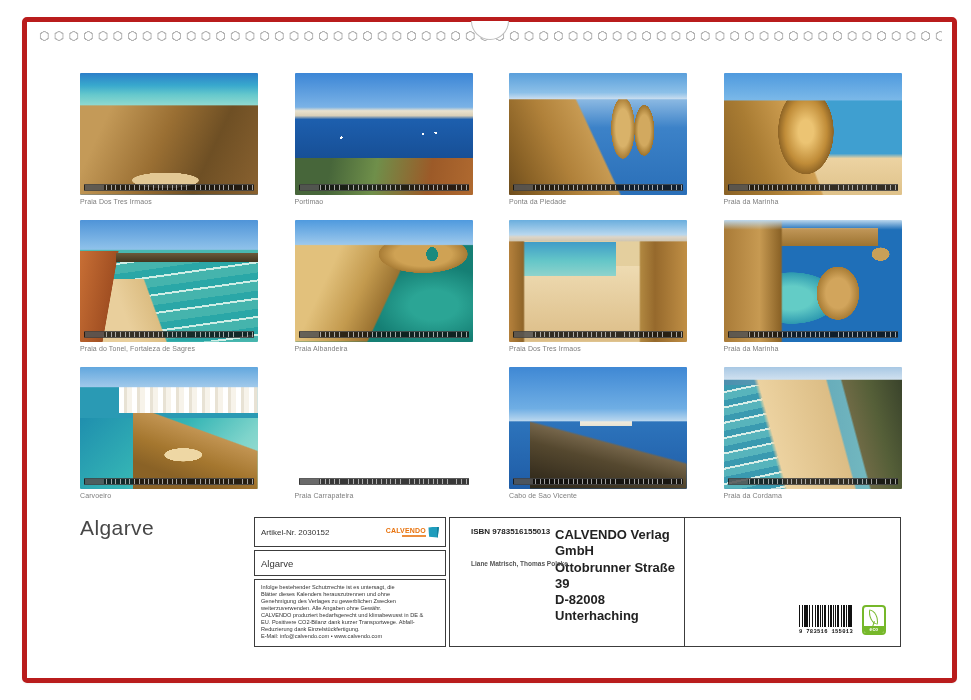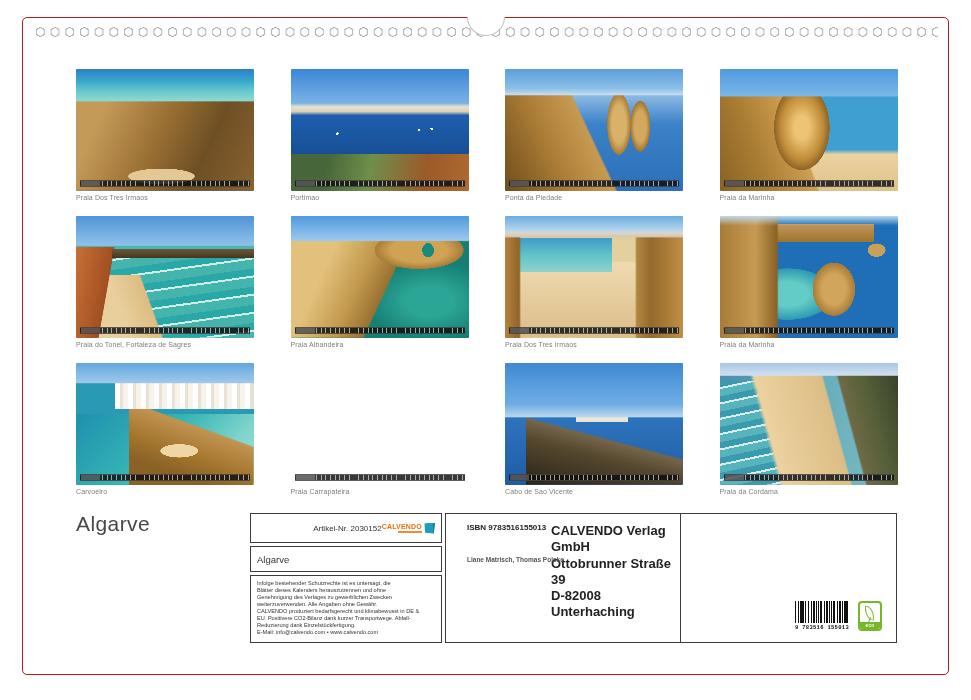--- a/index.html
+++ b/index.html
@@ -1,21 +1,21 @@
 <!DOCTYPE html>
 <html><head>
 <meta charset="utf-8">
 <style>
   html,body{margin:0;padding:0;background:#fff;}
   #screen{position:relative;width:971px;height:700px;background:#ffffff;overflow:hidden;
           font-family:"Liberation Sans",sans-serif;}
 
   
   .page{position:absolute;left:22px;top:17px;width:925px;height:656px;background:#fff;
-        border:1px solid #b91c1c;border-radius:5px;box-shadow:0 1px 2px rgba(0,0,0,0.05);}
+        border:5px solid #b91c1c;border-radius:5px;box-shadow:0 1px 2px rgba(0,0,0,0.05);}
 
   .holes{position:absolute;left:10px;right:10px;top:8px;height:12px;
          background-image:radial-gradient(circle,rgba(0,0,0,0) 3.6px,#b3b3b3 3.7px,#b3b3b3 4.7px,rgba(0,0,0,0) 4.9px);
          background-size:14.7px 12px;background-repeat:repeat-x;background-position:0 50%;}
   .notch{position:absolute;left:50%;top:-1px;transform:translateX(-50%);width:36px;height:18px;
          background:#fff;border:1.3px solid #bdbdbd;border-top:none;
          border-radius:0 0 20px 20px;}
 
   
   .grid{position:absolute;left:53px;top:51px;display:grid;
@@ -108,21 +108,21 @@
       linear-gradient(75deg,rgba(0,0,0,0) 28%,#ecd2a0 30%,#dcbd85 62%,rgba(0,0,0,0) 63%) no-repeat,
       repeating-linear-gradient(168deg,#3a9ab0 0 6px,#d8eee8 6px 8px,#57b4bc 8px 15px) 0 100%/52% 85% no-repeat,
       linear-gradient(90deg,#4c8fae 0%,#7cc2c4 100%) no-repeat,#7cc2c4;}
 
   
   .big-title{position:absolute;left:53px;top:494px;font-size:21px;color:#474747;letter-spacing:0.4px;}
 
   .info{position:absolute;left:227px;top:495px;width:647px;height:130px;display:flex;gap:3px;}
   .col-left{width:192px;display:flex;flex-direction:column;gap:3px;}
   .box{border:1px solid #3c3c3c;background:#fff;box-sizing:border-box;}
-  .box-artikel{height:25px;display:flex;align-items:center;justify-content:flex-end;padding:14px 6px;}
+  .box-artikel{height:25px;display:flex;align-items:center;justify-content:space-between;padding:14px 6px;}
   .artikel-text{font-size:8px;color:#333;}
   .logo{display:flex;align-items:center;gap:2px;}
   .logo-textwrap{display:flex;flex-direction:column;align-items:flex-end;}
   .logo-text{font-size:7px;font-weight:bold;color:#e8720c;letter-spacing:0.2px;line-height:1;}
   .logo-tag{width:24px;height:1.5px;background:#e8720c;margin-top:1px;opacity:0.8;}
   .logo-mark{width:9px;height:11px;background:#1f9dbd;border-right:2px solid #14819e;
              clip-path:polygon(4% 10%,78% 0%,100% 6%,88% 100%,10% 94%);}
   .box-title{height:26px;display:flex;align-items:center;padding:0 6px;font-size:9.5px;color:#333;}
   .box-legal{flex:1;padding:4px 6px;font-size:5.6px;line-height:1.25;color:#333;white-space:pre-line;}
 

